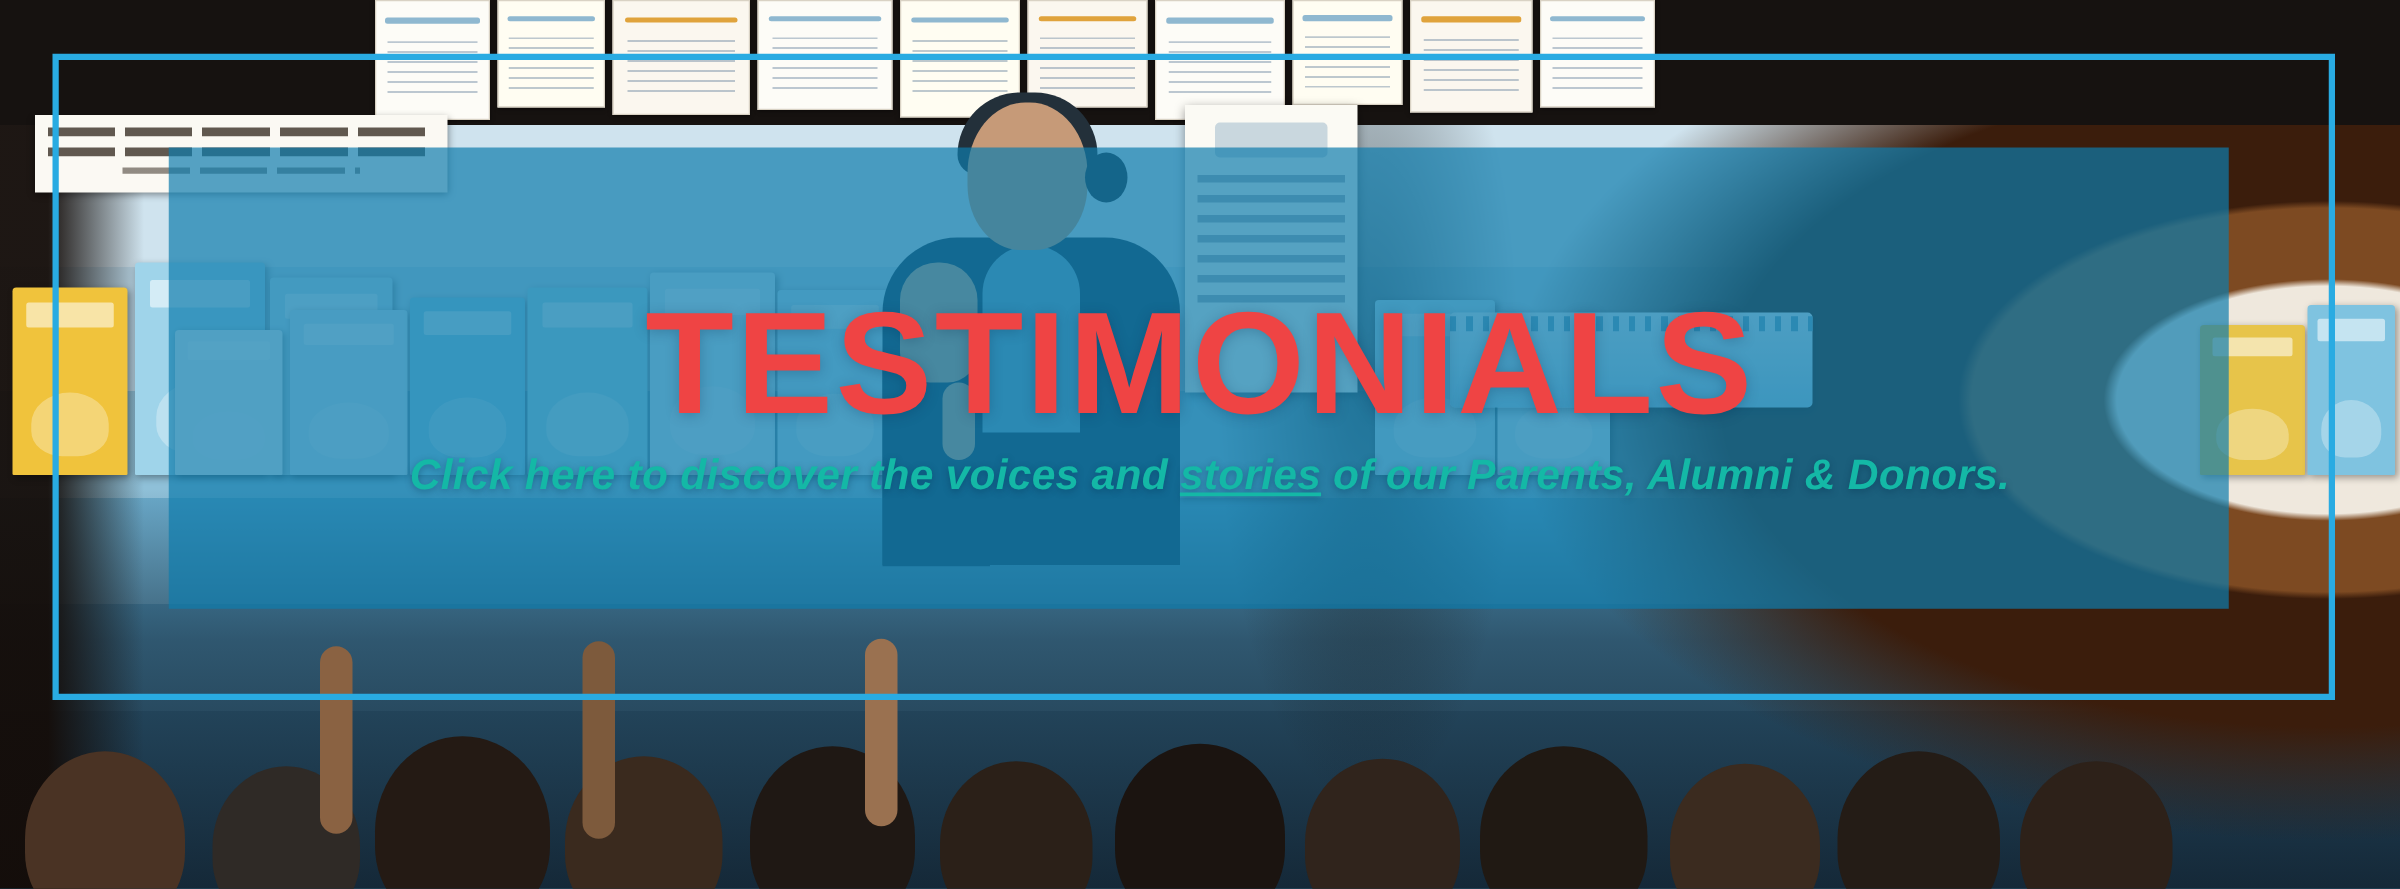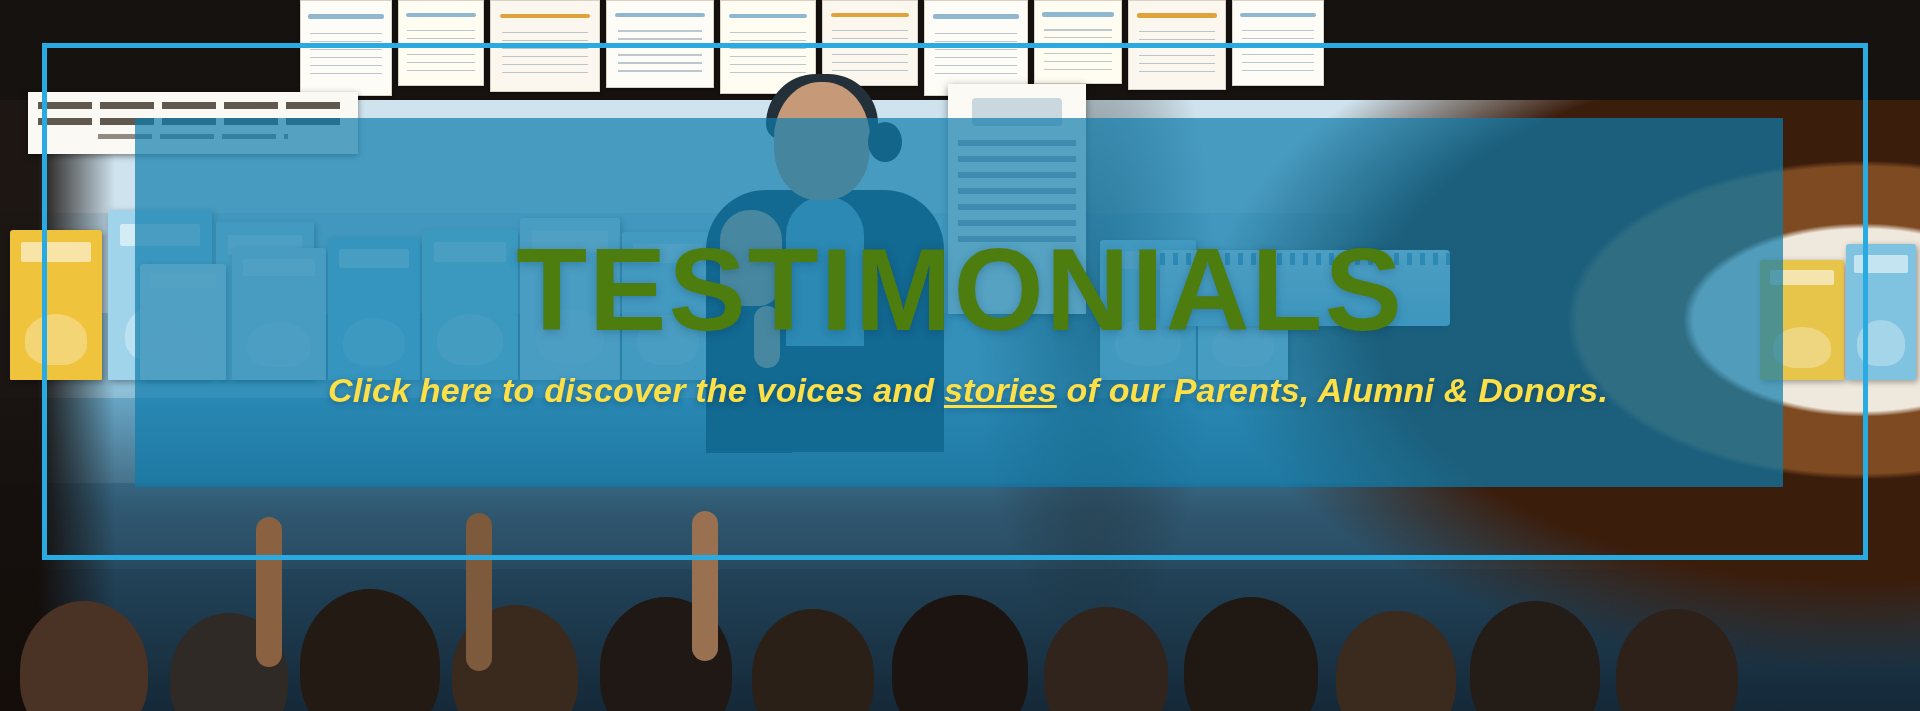--- a/index.html
+++ b/index.html
@@ -212,33 +212,33 @@
     position:absolute;
     left:0; right:0; top:232px;
     text-align:center;
   }
   .headline {
     font-family:"Liberation Sans", sans-serif;
     font-weight:bold;
     font-size:116px;
     line-height:1.0;
     letter-spacing:2px;
-    color:#4d7c0f;
+    color:#ef4444;
     white-space:nowrap;
     text-shadow:0 2px 10px rgba(0,40,70,.25);
   }
   .subline {
-    margin-top:22px;
+    margin-top:12px;
     font-family:"Liberation Sans", sans-serif;
     font-weight:bold;
     font-style:italic;
     font-size:34px;
     line-height:1.2;
     letter-spacing:.2px;
-    color:#fde047;
+    color:#14b8a6;
     white-space:nowrap;
     text-shadow:0 2px 6px rgba(0,40,70,.35);
     padding-left:16px;
   }
   .subline .u { text-decoration:underline; text-underline-offset:3px; }
 </style>
 </head>
 <body>
 
 <div class="stage">

